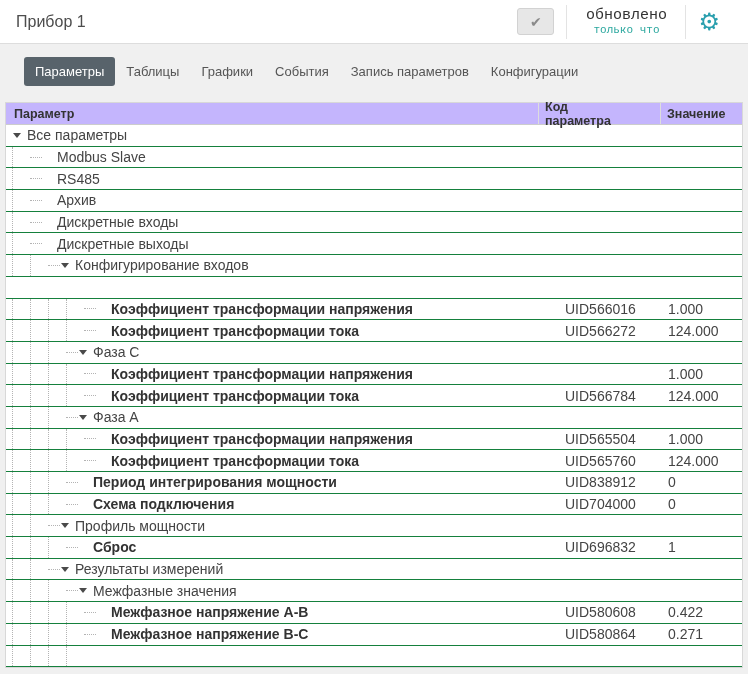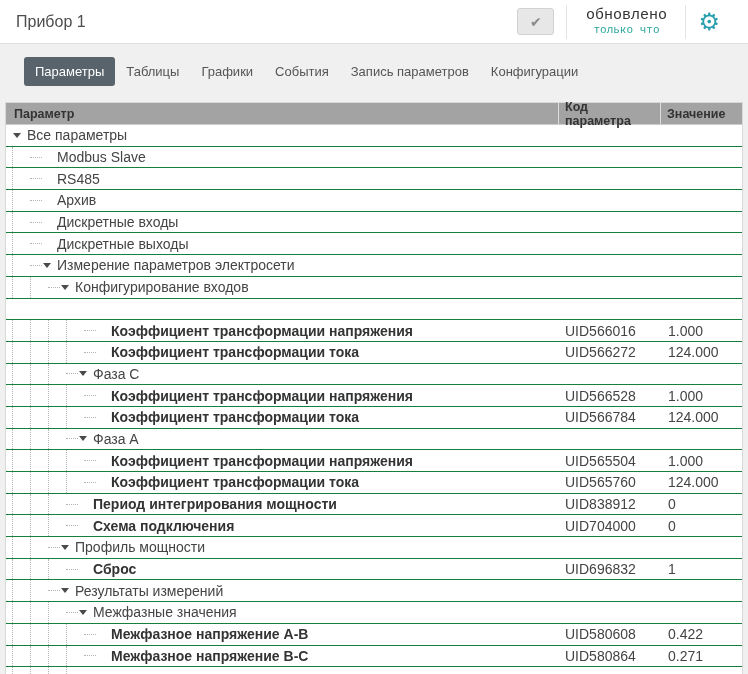--- a/index.html
+++ b/index.html
@@ -33,22 +33,22 @@
   
   .tabbar { display: flex; padding: 13px 24px 11px; align-items: center; }
   .tab {
     font-size: 13px; color: #555; padding: 7px 11px; border-radius: 3px;
     cursor: pointer; white-space: nowrap;
   }
   .tab.active { background: #58636b; color: #fff; }
   
   .table-wrap { margin: 5px 5px 0; background: #fff; border: 1px solid #d8d8d8; }
   .thead {
-    display: flex; background: #a3a3a3; border-bottom: 1px solid #ccc;
-    font-weight: bold; font-size: 12.5px; color: #333; height: 22px; align-items: stretch;
+    display: flex; background: #c4b5fd; border-bottom: 1px solid #ccc;
+    font-weight: bold; font-size: 12.5px; color: #333; height: 22px; align-items: stretch; gap: 20px;
   }
   .th { display: flex; align-items: center; padding: 0 6px; }
   .th-param { flex: 1; padding-left: 8px; }
   .th-code  { width: 102px; border-left: 1px solid #ddd; }
   .th-value { width: 82px;  border-left: 1px solid #ddd; }
   .row {
     display: flex; height: 21.7px; border-bottom: 1px solid #15803d;
     font-size: 14px; color: #444; align-items: stretch; cursor: default;
   }
   .cell { display: flex; align-items: center; overflow: hidden; white-space: nowrap; }
@@ -151,30 +151,20 @@
           <span class="conn"></span>
           <span class="tri-spacer"></span>
           <span class="lbl">Дискретные выходы</span>
         </div>
         <div class="cell cell-code"></div>
         <div class="cell cell-value"></div>
       </div>
       <div class="row">
         <div class="cell cell-param">
           <span class="indent"></span>
-          <span class="conn"></span>
-          <span class="tri"></span>
-          <span class="lbl">Измерение параметров электросети</span>
-        </div>
-        <div class="cell cell-code"></div>
-        <div class="cell cell-value"></div>
-      </div>
-      <div class="row">
-        <div class="cell cell-param">
-          <span class="indent"></span>
           <span class="indent"></span>
           <span class="conn"></span>
           <span class="tri"></span>
           <span class="lbl">Конфигурирование входов</span>
         </div>
         <div class="cell cell-code"></div>
         <div class="cell cell-value"></div>
       </div>
       <div class="row">
         <div class="cell cell-code"></div>
@@ -221,21 +211,20 @@
       <div class="row">
         <div class="cell cell-param">
           <span class="indent"></span>
           <span class="indent"></span>
           <span class="indent"></span>
           <span class="indent"></span>
           <span class="conn"></span>
           <span class="tri-spacer"></span>
           <span class="lbl bold">Коэффициент трансформации напряжения</span>
         </div>
-        <div class="cell cell-code">UID566528</div>
         <div class="cell cell-value">1.000</div>
       </div>
       <div class="row">
         <div class="cell cell-param">
           <span class="indent"></span>
           <span class="indent"></span>
           <span class="indent"></span>
           <span class="indent"></span>
           <span class="conn"></span>
           <span class="tri-spacer"></span>

